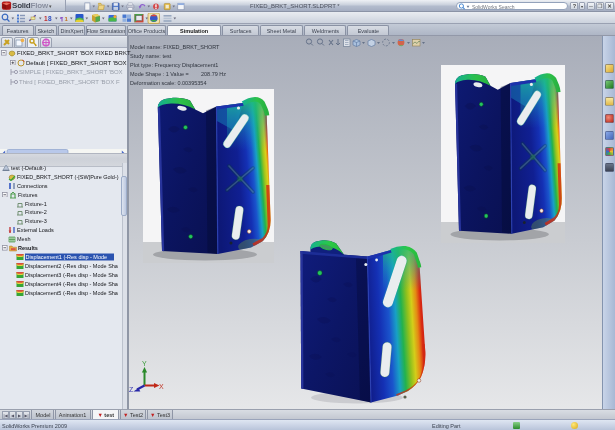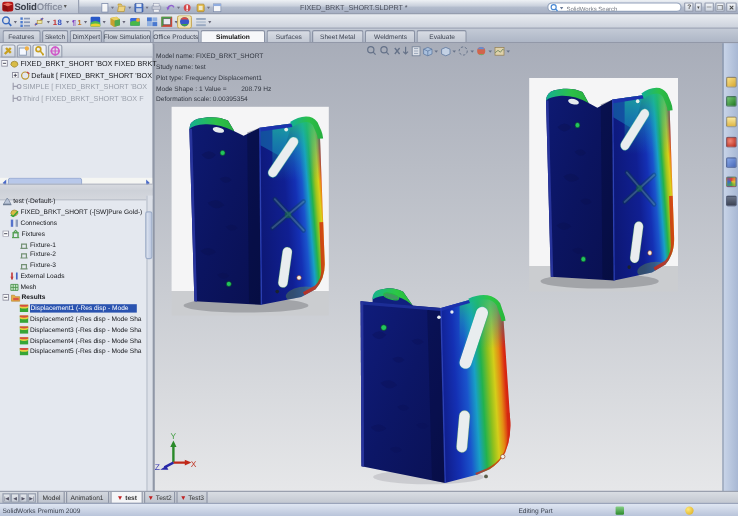--- a/index.html
+++ b/index.html
@@ -61,21 +61,21 @@
 <body>
 
 <div id="titlebar" class="abs">
   <div id="swlogo" class="abs">
     <svg width="11" height="11" viewBox="0 0 12 12" style="margin-left:1px">
         <rect x="1" y="1.5" width="10" height="9" rx="2" fill="#b81818"></rect>
         <path d="M1.5 4.2 L6 2.6 L10.5 4.2 L6 5.8 Z" fill="#e87060"></path>
         <path d="M1.5 4.2 L6 5.8 L6 10.4 L1.5 8.8Z" fill="#8a0f0f"></path>
         <path d="M10.5 4.2 L6 5.8 L6 10.4 L10.5 8.8Z" fill="#a01414"></path>
       </svg>
-    <span class="swtxt">Solid<span class="lt">Office</span></span>
+    <span class="swtxt">Solid<span class="lt">Flow</span></span>
       <span style="font-size:5px;color:#555;margin-left:1px">▾</span>
   </div>
   <svg class="abs" style="left:84px;top:1.5px" width="127" height="9" viewBox="0 0 150 10" preserveAspectRatio="none" opacity="0.88">
 
     <g>
         <rect x="1" y="1" width="6" height="8" fill="#fdfdfd" stroke="#7a88a8" stroke-width="0.8"></rect>
         <path d="M10 4 l3 0 l-1.5 2z" fill="#667"></path>
       </g>
 
     <g transform="translate(16,0)">

